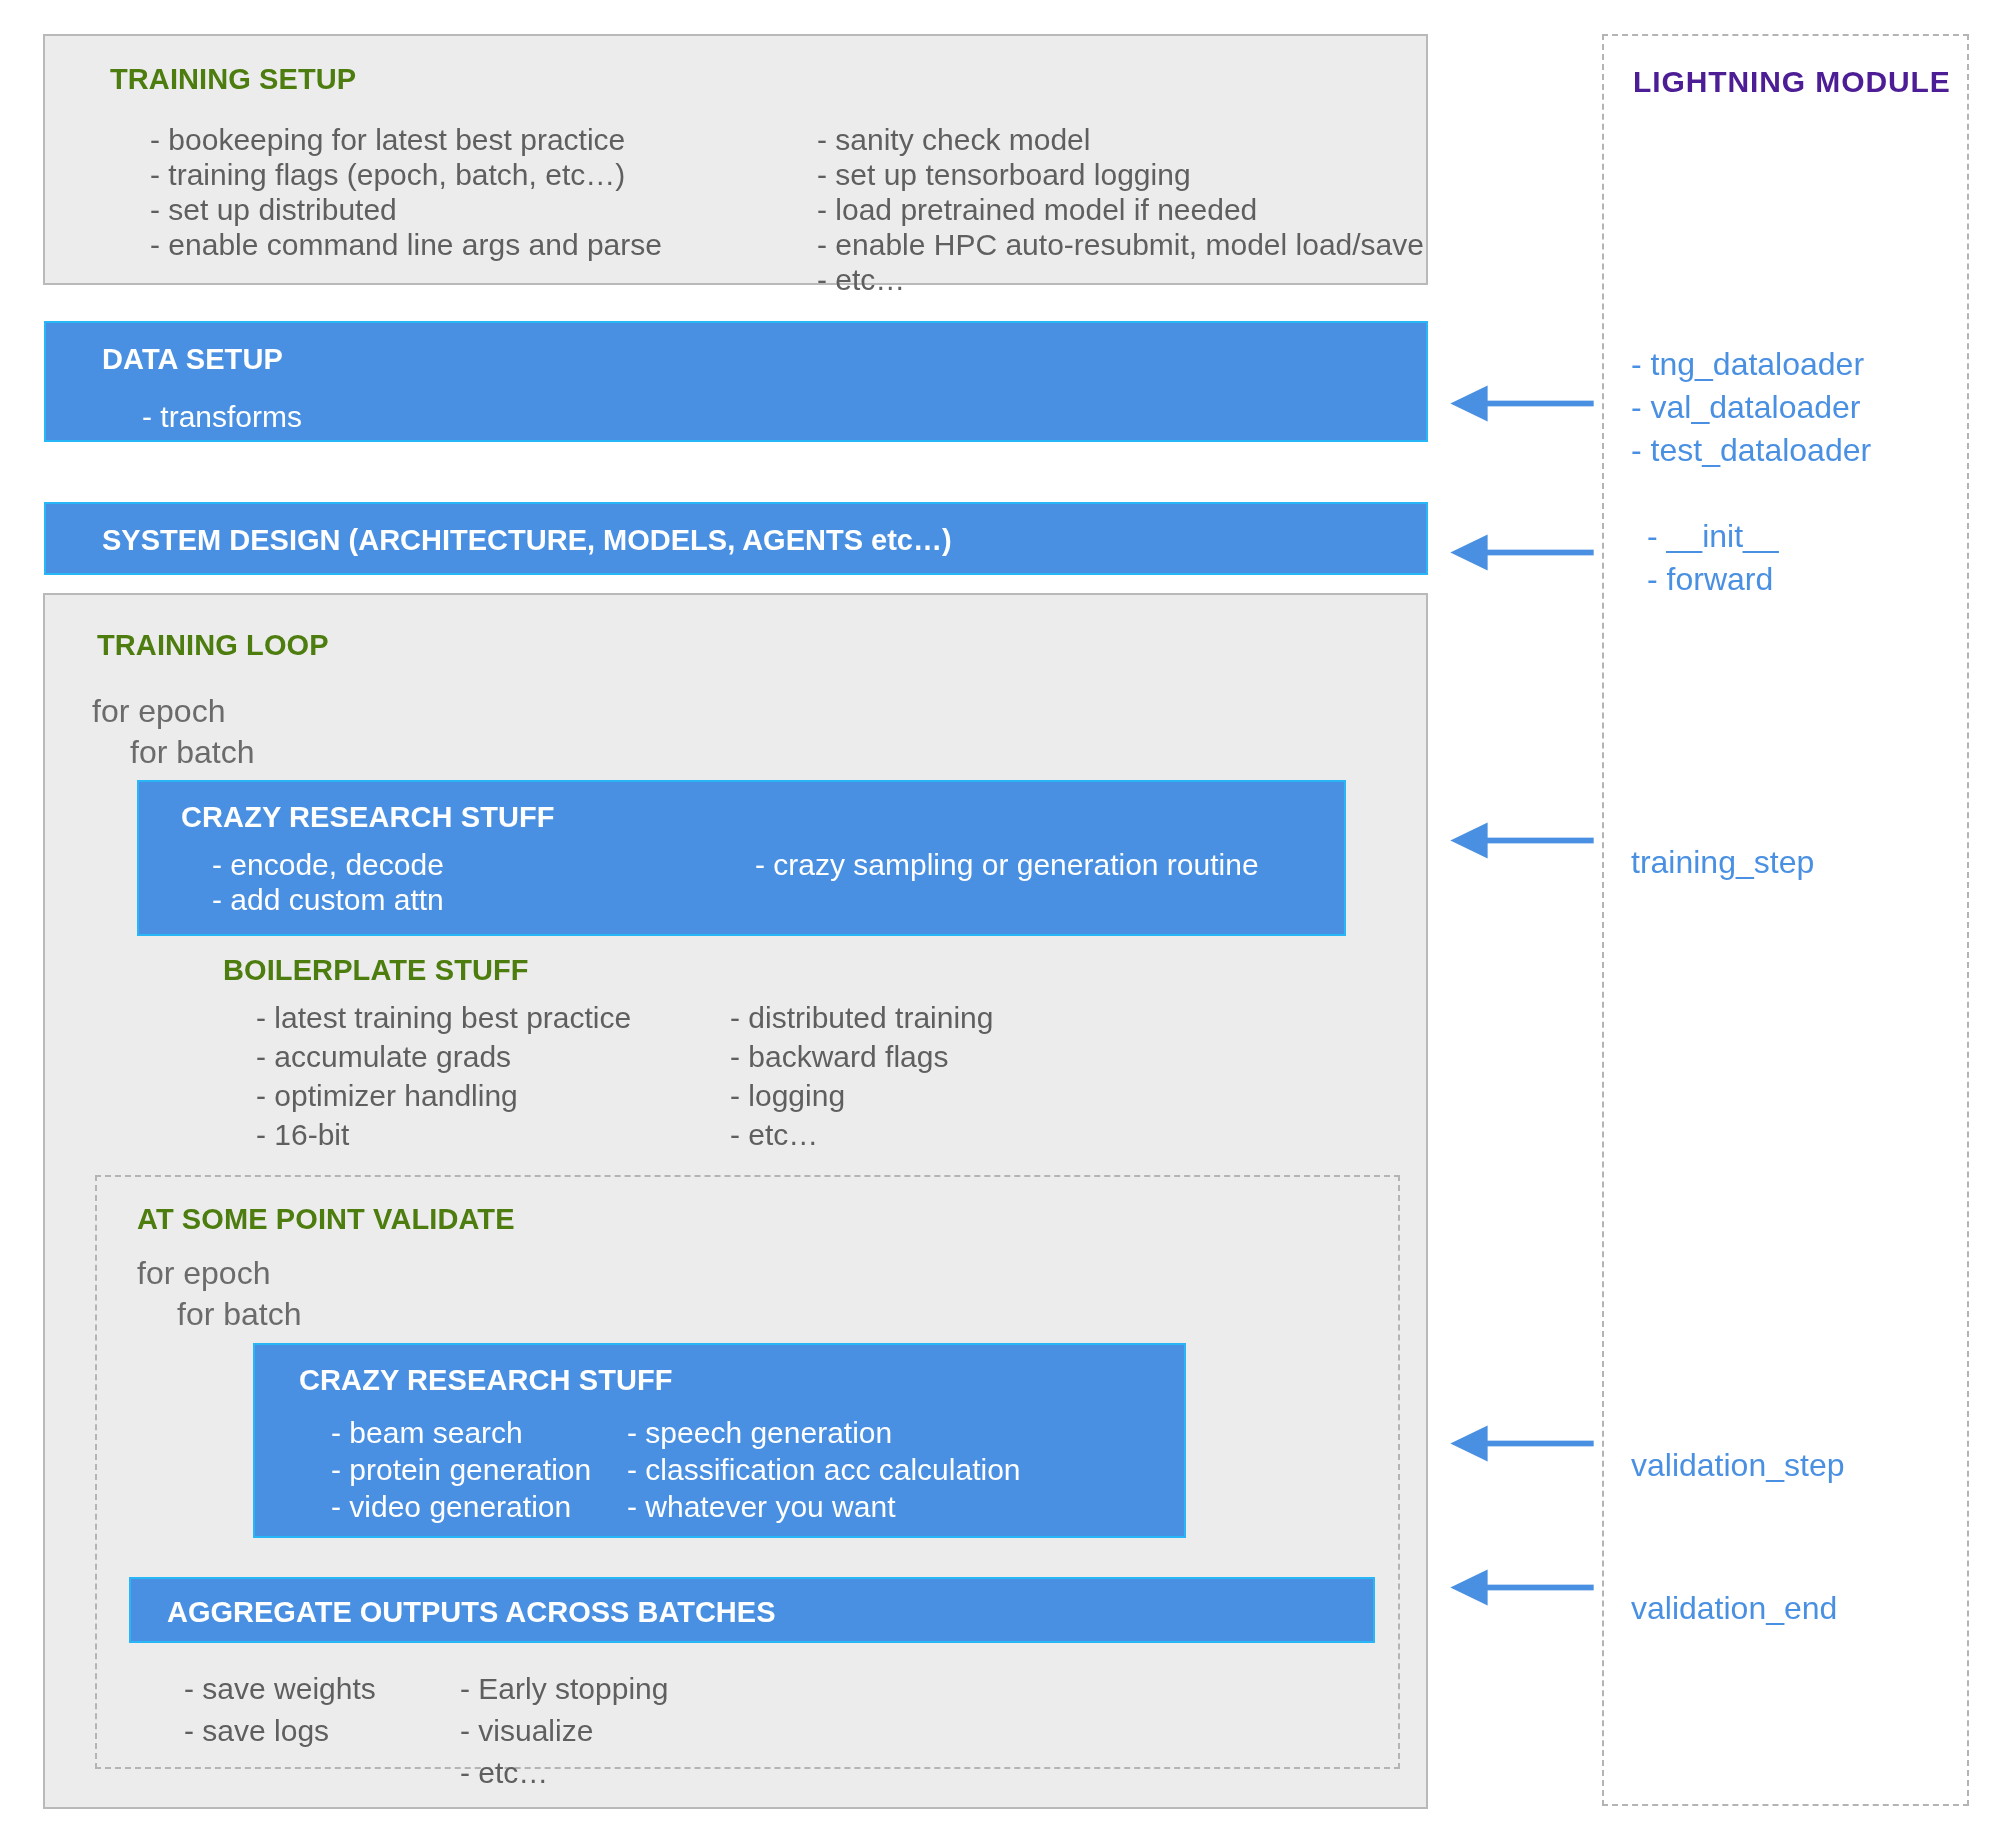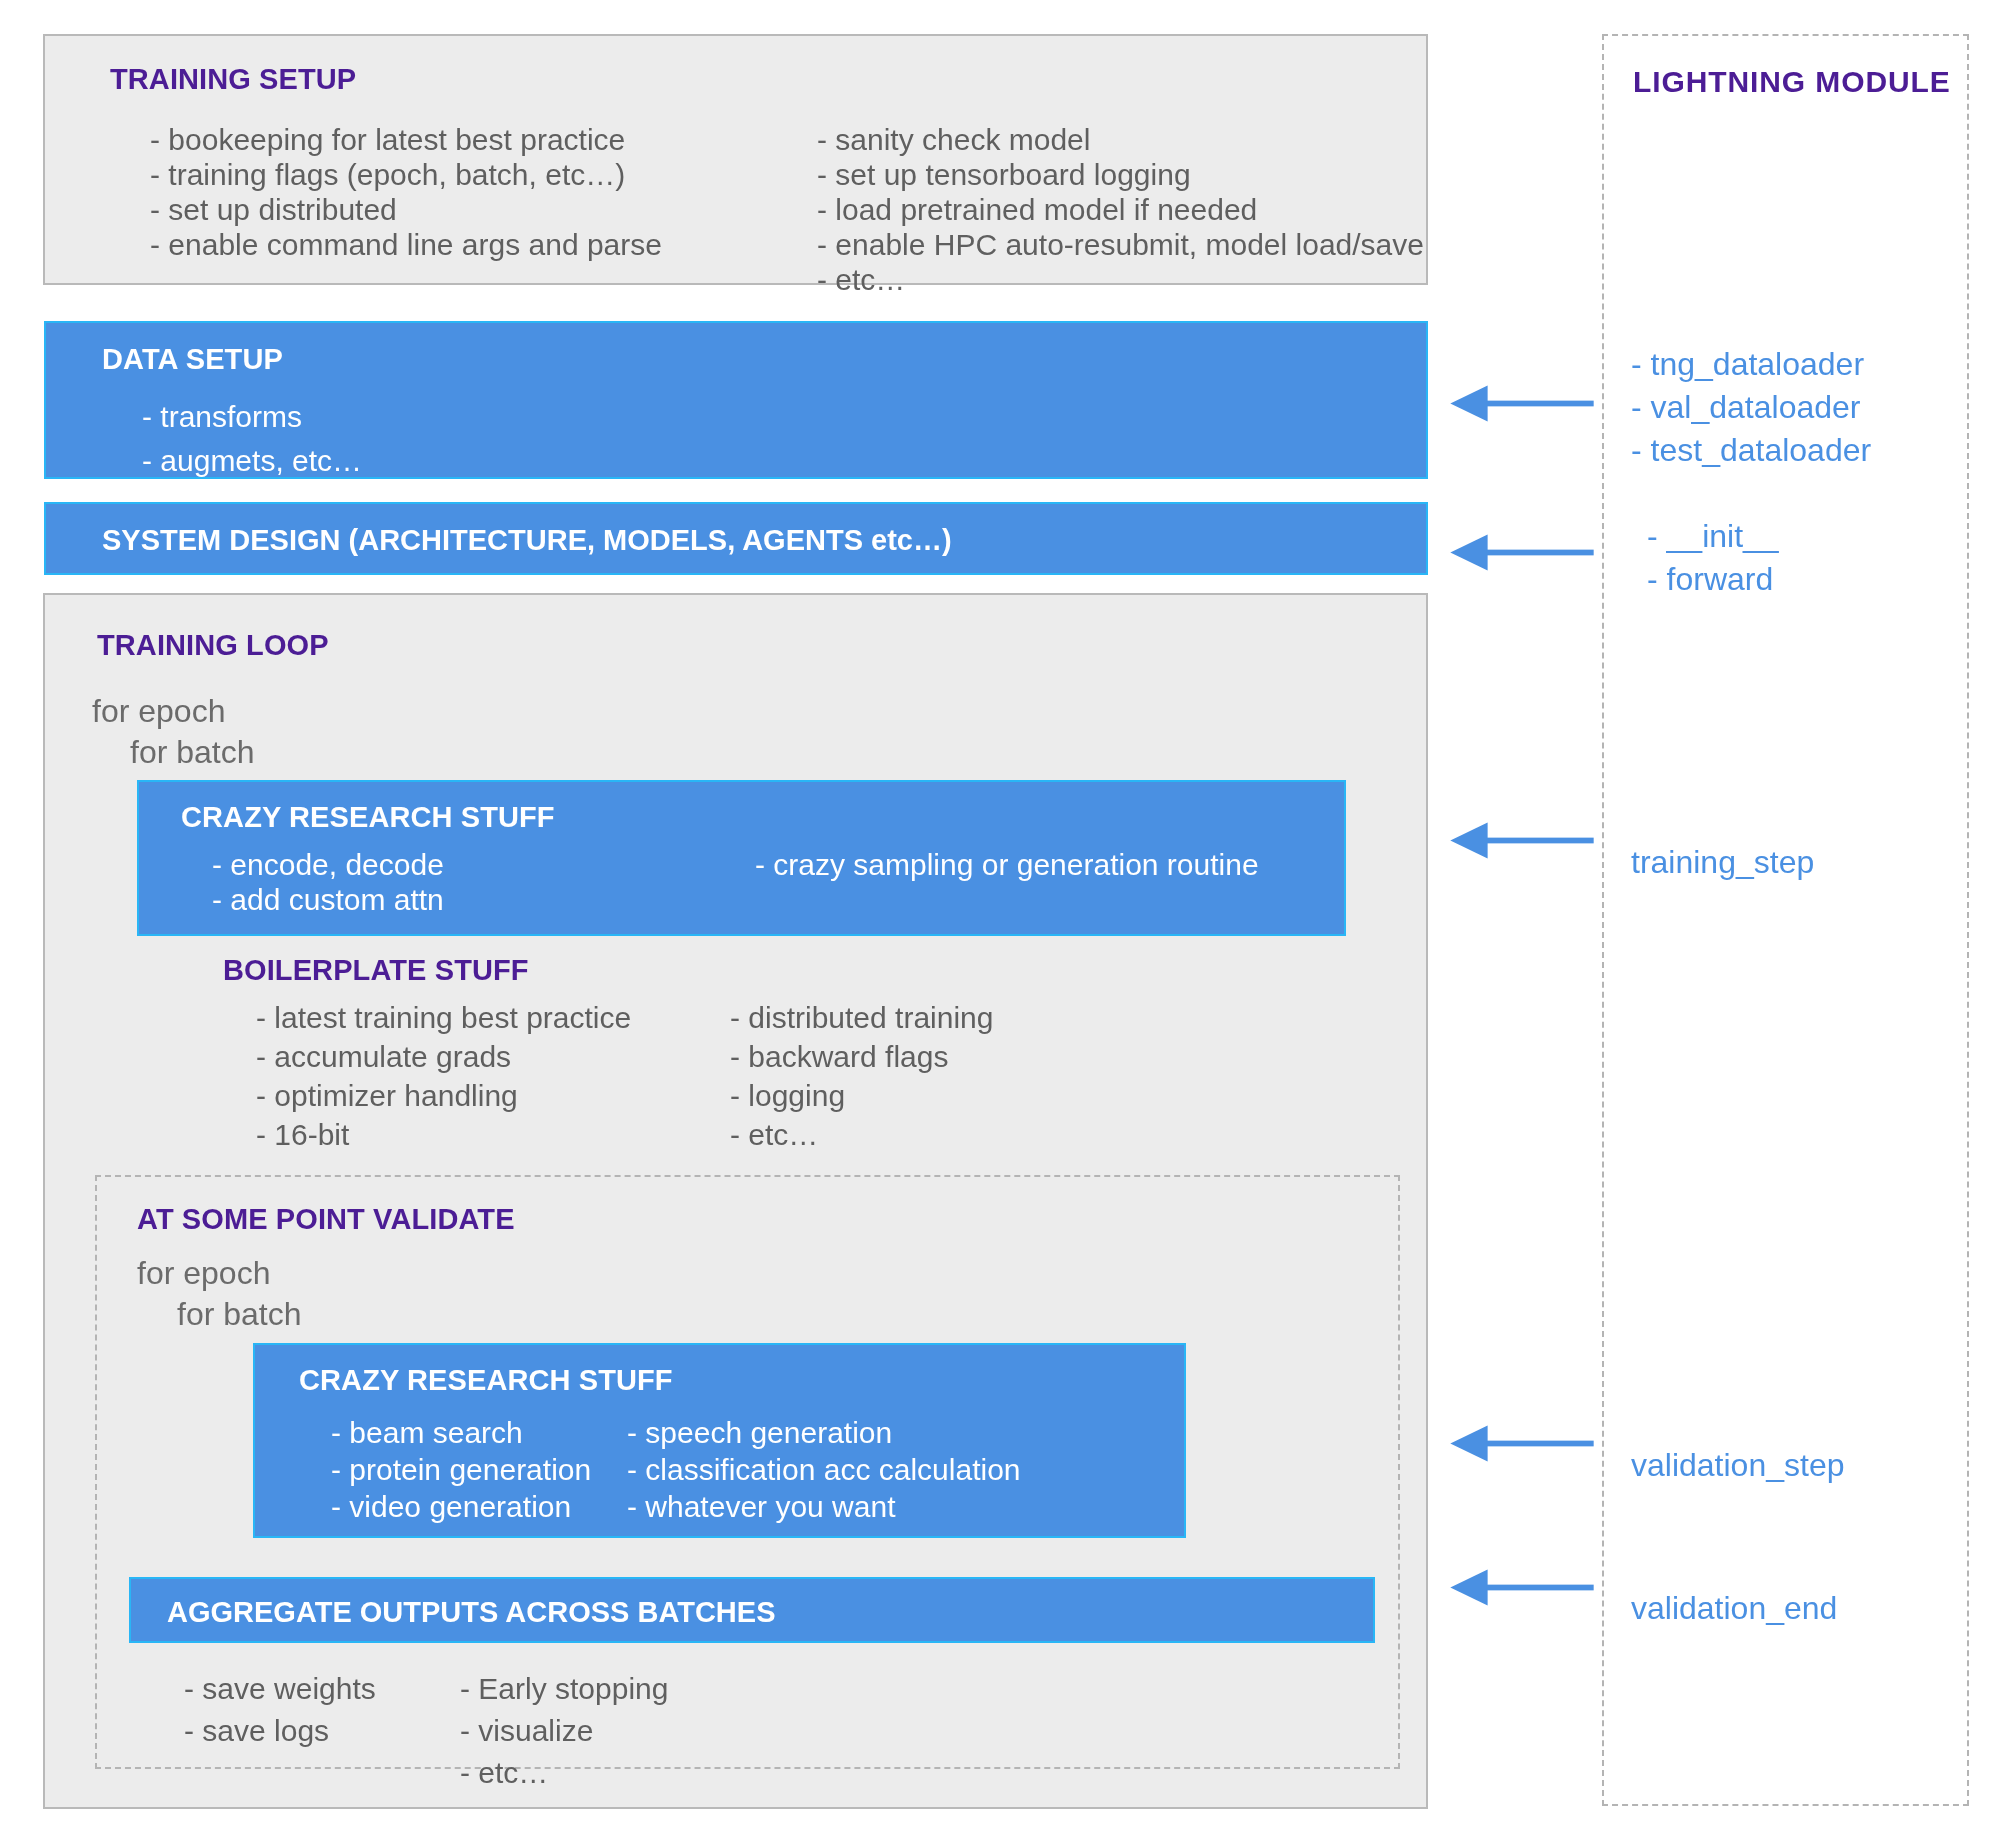--- a/index.html
+++ b/index.html
@@ -43,21 +43,21 @@
   }
   .dashed-panel-inner {
     border: 2.9px dashed #b4b4b4;
     background: transparent;
   }
 
   
   .sec-title {
     font-size: 29px;
     font-weight: bold;
-    color: #4c1d95;
+    color: #4d7c0f;
     letter-spacing: 0.1px;
     white-space: nowrap;
   }
   .sec-title.on-blue { color: #ffffff; }
 
   .bar-title {
     font-size: 29px;
     font-weight: bold;
     color: #ffffff;
     white-space: nowrap;
@@ -123,21 +123,21 @@
 
     <div class="col-list" style="left:732px; top:86px;">
       <div class="bullet-line">- sanity check model</div>
       <div class="bullet-line">- set up tensorboard logging</div>
       <div class="bullet-line">- load pretrained model if needed</div>
       <div class="bullet-line">- enable HPC auto-resubmit, model load/save</div>
       <div class="bullet-line">- etc…</div>
     </div>
   </div>
 
-  <div class="abs blue-panel" style="left:44px; top:321px; width:1384px; height:158px;">
+  <div class="abs blue-panel" style="left:44px; top:321px; width:1384px; height:121px;">
     <div class="abs sec-title on-blue" style="left:56px; top:20px;">DATA SETUP</div>
     <div class="col-list" style="left:56px; top:72px;">
       <div class="bullet-line on-blue" style="line-height:44px;">- transforms</div>
       <div class="bullet-line on-blue" style="line-height:44px;">- augmets, etc…</div>
     </div>
   </div>
 
   <div class="abs blue-panel" style="left:44px; top:502px; width:1384px; height:73px;">
     <div class="abs bar-title" style="left:56px; top:20px;">SYSTEM DESIGN (ARCHITECTURE, MODELS, AGENTS etc…)</div>
   </div>

